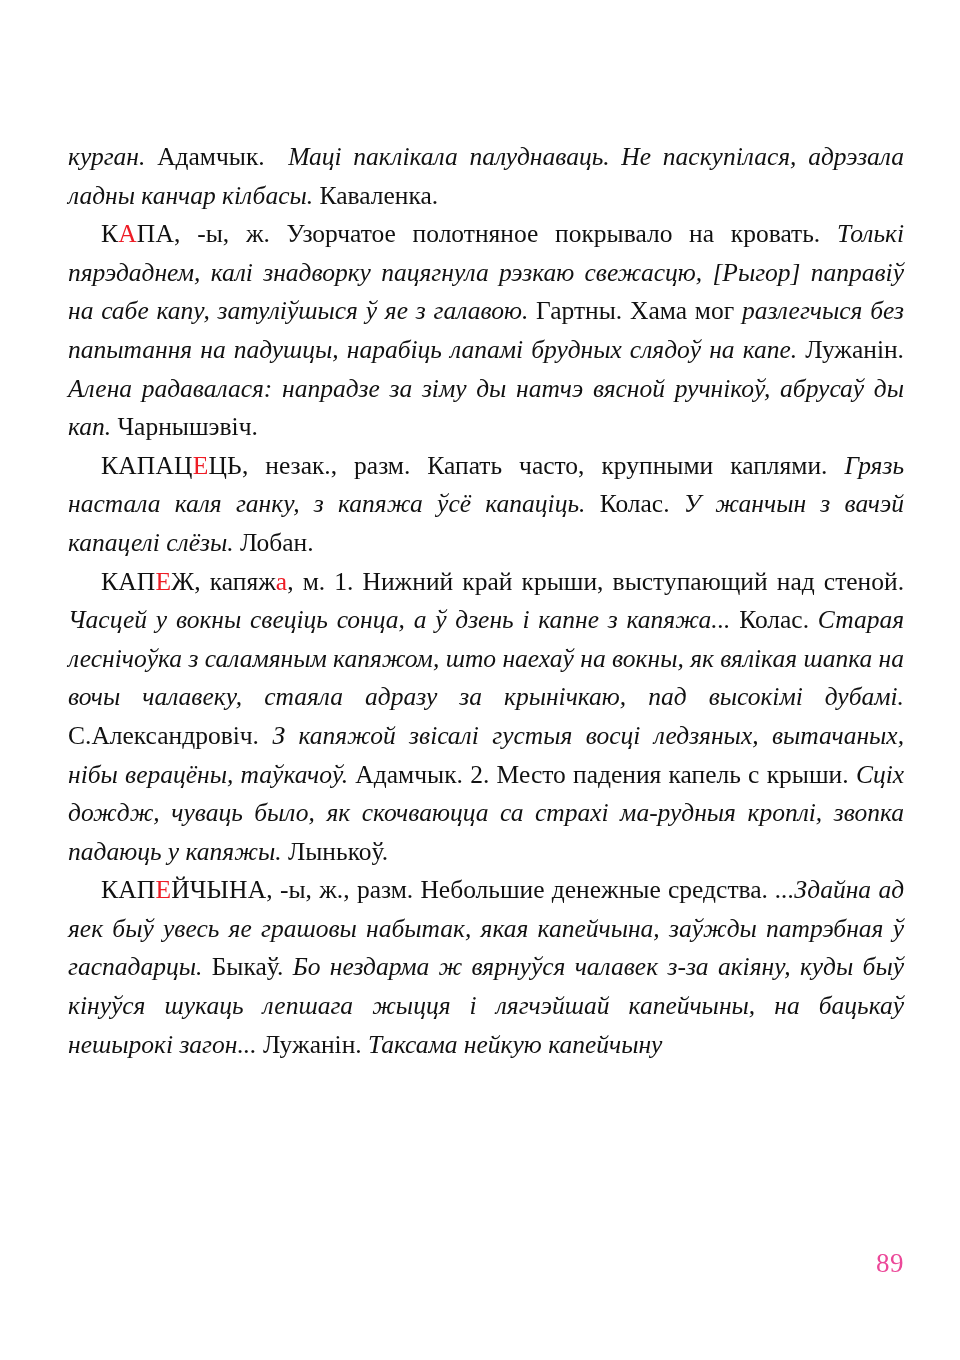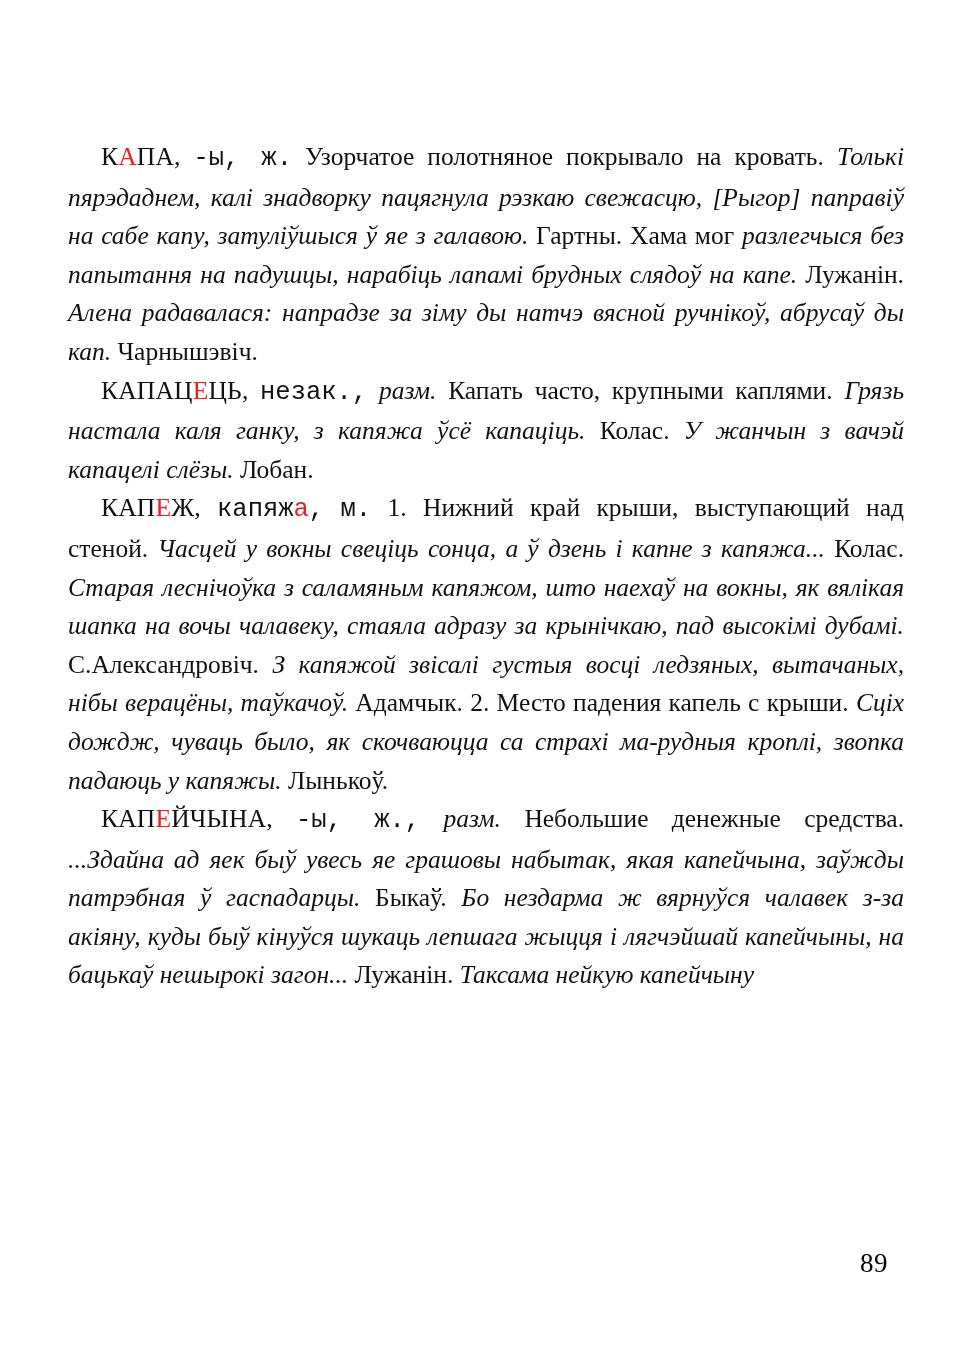--- a/index.html
+++ b/index.html
@@ -61,49 +61,48 @@
     letter-spacing: 0.2px;
   }
 
   
   .stress {
     color: #ee1c25;
   }
 
   
   .lbl {
-    font-style: italic;
   }
 
   
   .gram {
     font-style: normal;
-    font-family: Liberation Mono, monospace;
   }
 
   
   .sense {
     font-style: normal;
   }
 
   #folio {
     position: absolute;
-    right: 72px;
+    right: 56px;
     top: 1248px;
     font-size: 27px;
     font-style: normal;
-    color: #000000;
+    color: #ec4899;
     letter-spacing: 0.5px;
   }
 </style>
 </head>
 <body>
 
 <div id="page">
 
+  <p class="para cont"><span class="q">курган.</span> <span class="r">Адамчык.</span>&nbsp; <span class="q">Маці паклікала палуднаваць. Не паскупілася, адрэзала ладны канчар кілбасы.</span> <span class="r">Каваленка.</span></p>
 
   <p class="para entry"><span class="hw"><span>К</span><span class="stress">А</span><span>ПА</span></span><span class="r">,</span> <span class="gram">-ы, ж.</span> <span class="r">Узорчатое полотняное покрывало на кровать.</span> <span class="q">Толькі пярэдаднем, калі знадворку пацягнула рэзкаю свежасцю, [Рыгор] паправіў на сабе капу, затуліўшыся ў яе з галавою.</span> <span class="r">Гартны.</span> <span class="r">Хама мог</span> <span class="q">разлегчыся без папытання на падушцы, нарабіць лапамі брудных слядоў на капе.</span> <span class="r">Лужанін.</span> <span class="q">Алена радавалася: напрадзе за зіму ды натчэ вясной ручнікоў, абрусаў ды кап.</span> <span class="r">Чарнышэвіч.</span></p>
 
   <p class="para entry"><span class="hw"><span>КАПАЦ</span><span class="stress">Е</span><span>ЦЬ</span></span><span class="r">,</span> <span class="gram">незак.,</span> <span class="lbl">разм.</span> <span class="r">Капать часто, крупными каплями.</span> <span class="q">Грязь настала каля ганку, з капяжа ўсё капаціць.</span> <span class="r">Колас.</span> <span class="q">У жанчын з вачэй капацелі слёзы.</span> <span class="r">Лобан.</span></p>
 
   <p class="para entry"><span class="hw"><span>КАП</span><span class="stress">Е</span><span>Ж</span></span><span class="r">,</span> <span class="gram"><span>капяж</span><span class="stress">а</span>,</span> <span class="gram">м.</span> <span class="sense">1.</span> <span class="r">Нижний край крыши, выступающий над стеной.</span> <span class="q">Часцей у вокны свеціць сонца, а ў дзень і капне з капяжа...</span> <span class="r">Колас.</span> <span class="q">Старая леснічоўка з саламяным капяжом, што наехаў на вокны, як вялікая шапка на вочы чалавеку, стаяла адразу за крынічкаю, пад высокімі дубамі.</span> <span class="r">С.Александровіч.</span> <span class="q">З капяжой звісалі густыя восці ледзяных, вытачаных, нібы верацёны, таўкачоў.</span> <span class="r">Адамчык.</span> <span class="sense">2.</span> <span class="r">Место падения капель с крыши.</span> <span class="q">Сціх дождж, чуваць было, як скочваюцца са страхі ма-рудныя кроплі, звопка падаюць у капяжы.</span> <span class="r">Лынькоў.</span></p>
 
   <p class="para entry"><span class="hw"><span>КАП</span><span class="stress">Е</span><span>ЙЧЫНА</span></span><span class="r">,</span> <span class="gram">-ы, ж.,</span> <span class="lbl">разм.</span> <span class="r">Небольшие денежные средства.</span> <span class="q">...Здайна ад яек быў увесь яе грашовы набытак, якая капейчына, заўжды патрэбная ў гаспадарцы.</span> <span class="r">Быкаў.</span> <span class="q">Бо нездарма ж вярнуўся чалавек з-за акіяну, куды быў кінуўся шукаць лепшага жыцця і лягчэйшай капейчыны, на бацькаў нешыpокі загон...</span> <span class="r">Лужанін.</span> <span class="q">Таксама нейкую капейчыну</span></p>
 
 </div>

